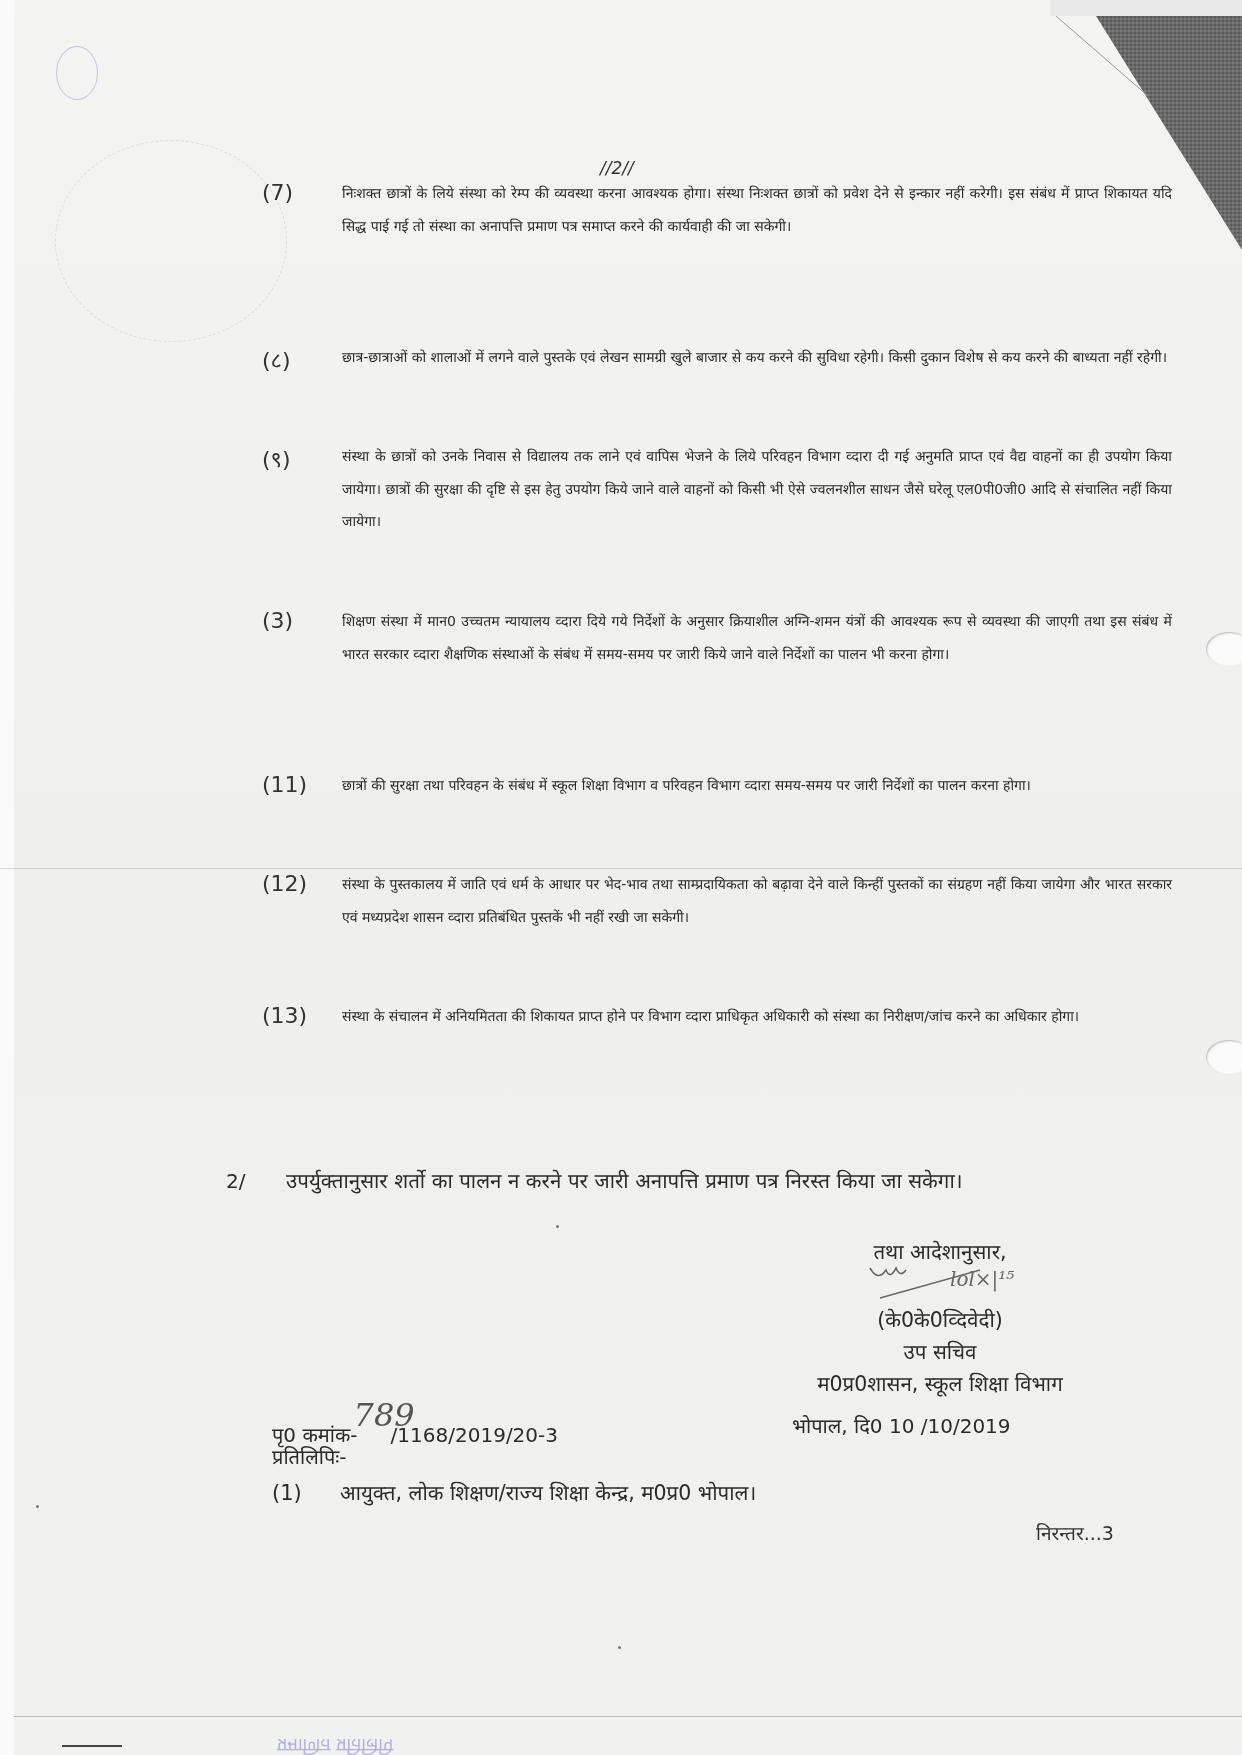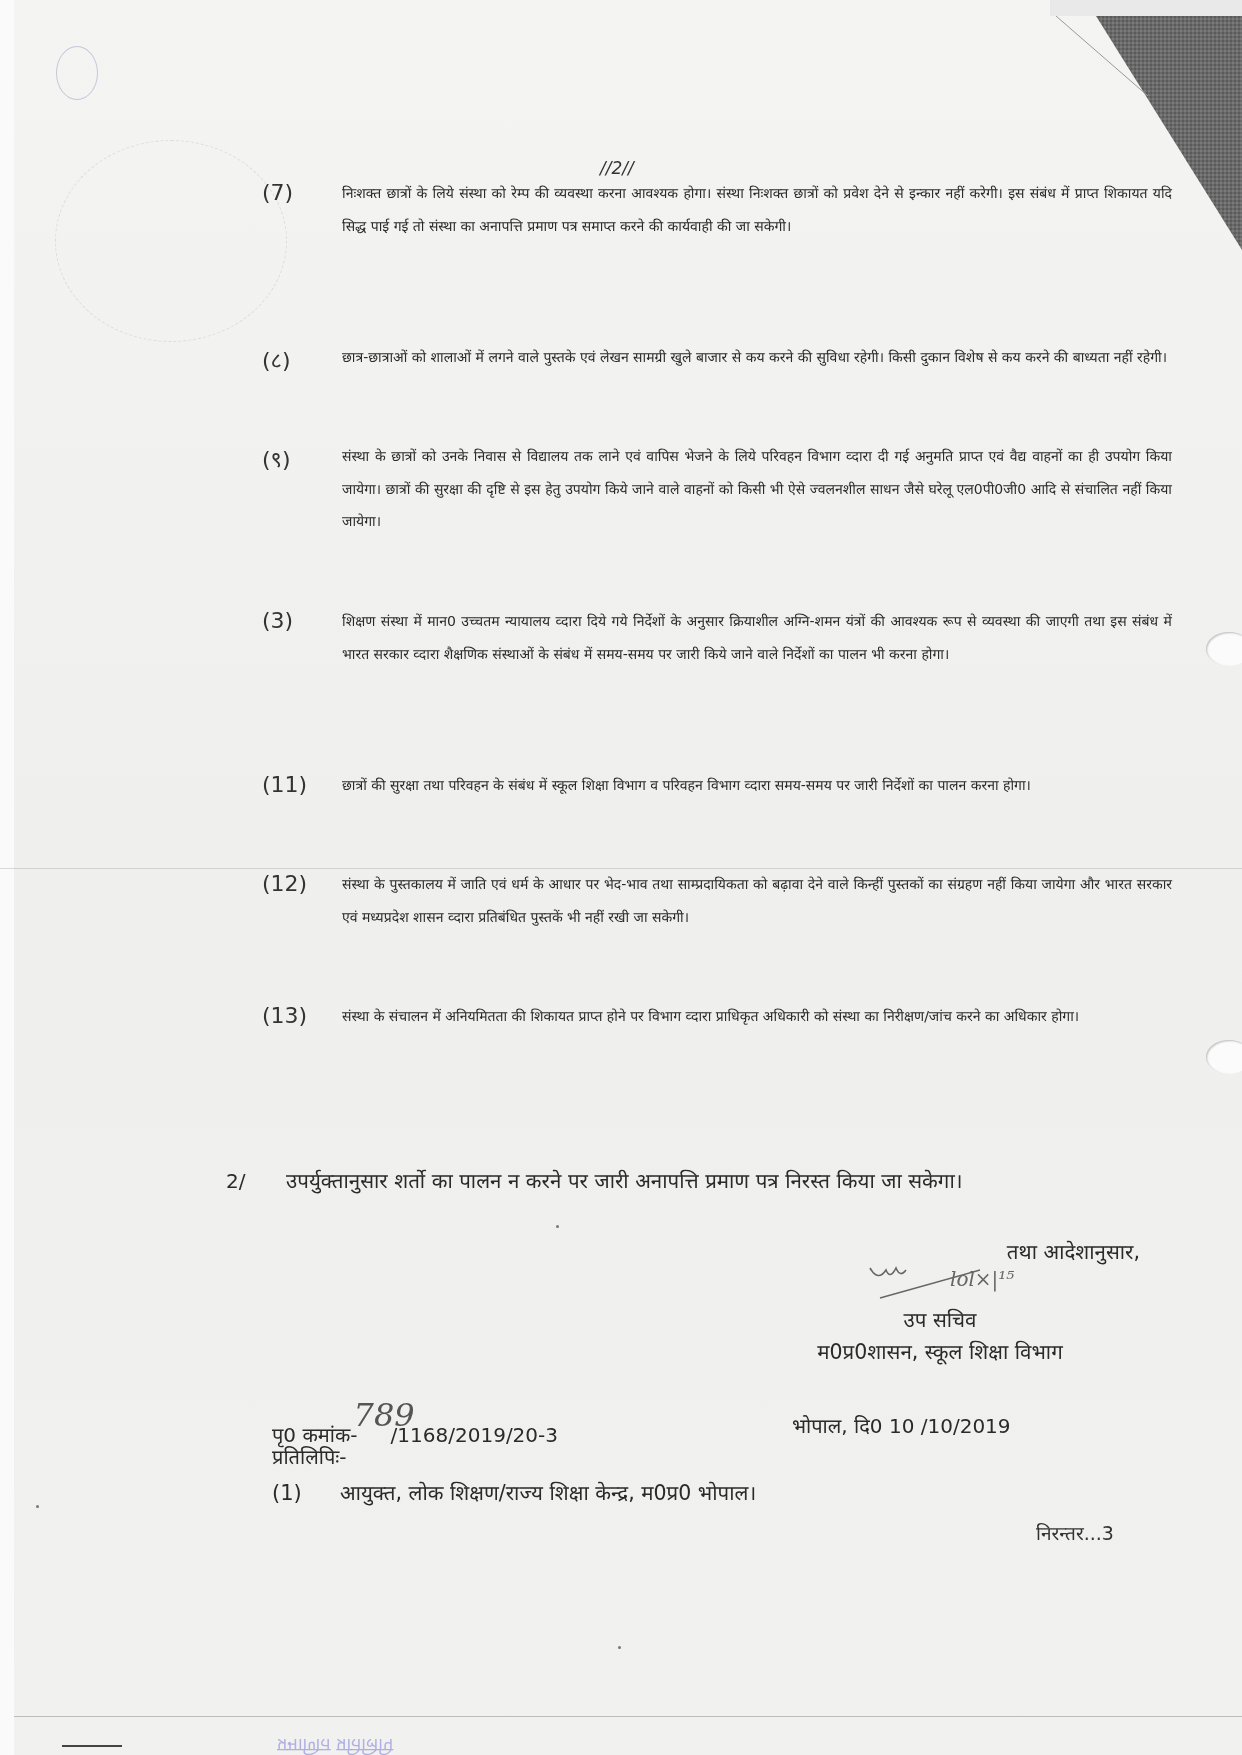--- a/index.html
+++ b/index.html
@@ -165,28 +165,29 @@
   <div class="item" style="top:1003px;">
     <div class="num">(13)</div>
     <div class="text" style="top:-3px;">संस्था के संचालन में अनियमितता की शिकायत प्राप्त होने पर विभाग व्दारा प्राधिकृत अधिकारी को संस्था का निरीक्षण/जांच करने का अधिकार होगा।</div>
   </div>
 
   <div class="para2">
     <span class="pnum" style="margin-left:4px;">2/</span><span>उपर्युक्तानुसार शर्तो का पालन न करने पर जारी अनापत्ति प्रमाण पत्र निरस्त किया जा सकेगा।</span>
   </div>
 
   <div class="sign-block">
-    <span class="sign-line" style="margin-left:40px;text-align:right;">तथा आदेशानुसार,</span>
+    <span class="sign-line" style="margin-left:40px;">तथा आदेशानुसार,</span>
     <div class="signature">
       <svg width="200" height="40" viewBox="0 0 200 40" style="position:absolute;left:150px;top:-8px;">
         <path d="M20 8 Q28 22 36 10 Q40 20 46 8 Q50 18 56 10" fill="none" stroke="#666" stroke-width="1.6"></path>
         <line x1="30" y1="38" x2="130" y2="10" stroke="#666" stroke-width="1.4"></line>
         <text x="100" y="26" font-family="DejaVu Serif, serif" font-style="italic" font-size="20" fill="#666">lol×|¹⁵</text>
       </svg>
     </div>
+    <span class="sign-line" style="margin-left:40px;">(के0के0व्दिवेदी)</span>
     <span class="sign-line" style="margin-left:40px;">उप सचिव</span>
     <span class="sign-line" style="margin-left:40px;">म0प्र0शासन, स्कूल शिक्षा विभाग</span>
   </div>
 
   <div class="ref-line">
     <span>पृ0 कमांक-</span><span class="handwritten" style="position:relative;top:-16px;left:-4px;font-size:32px;">789</span><span style="position:relative;left:-28px;margin-top:46px;">/1168/2019/20-3</span>
     <span class="right">भोपाल, दि0 10 /10/2019</span>
   </div>
 
   <div class="copy-label">प्रतिलिपिः-</div>

